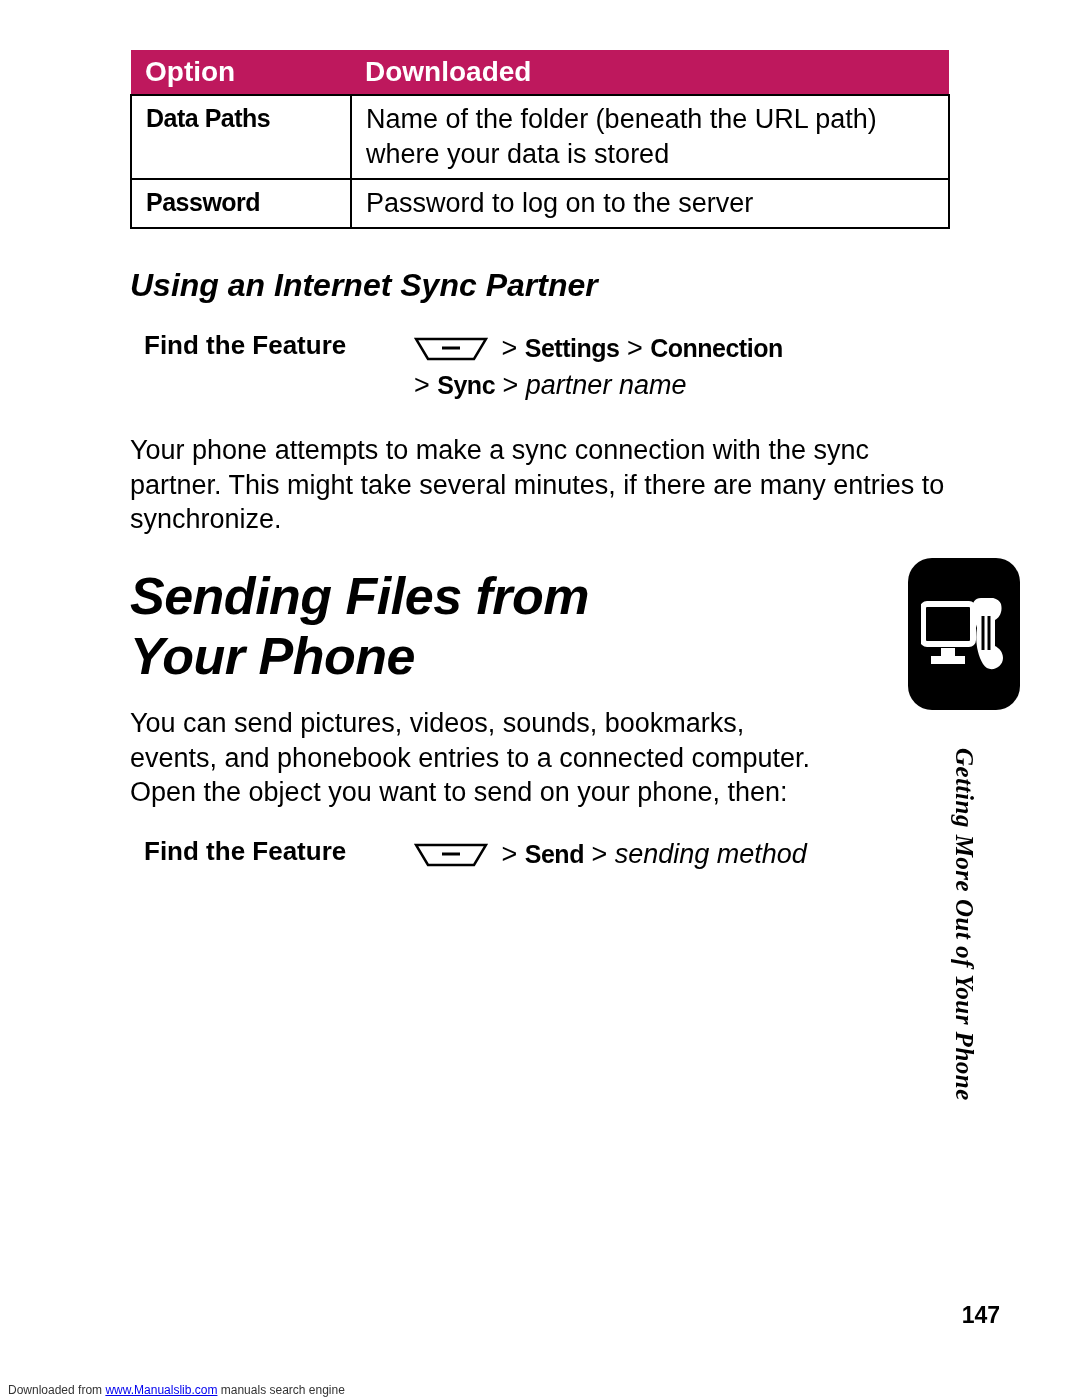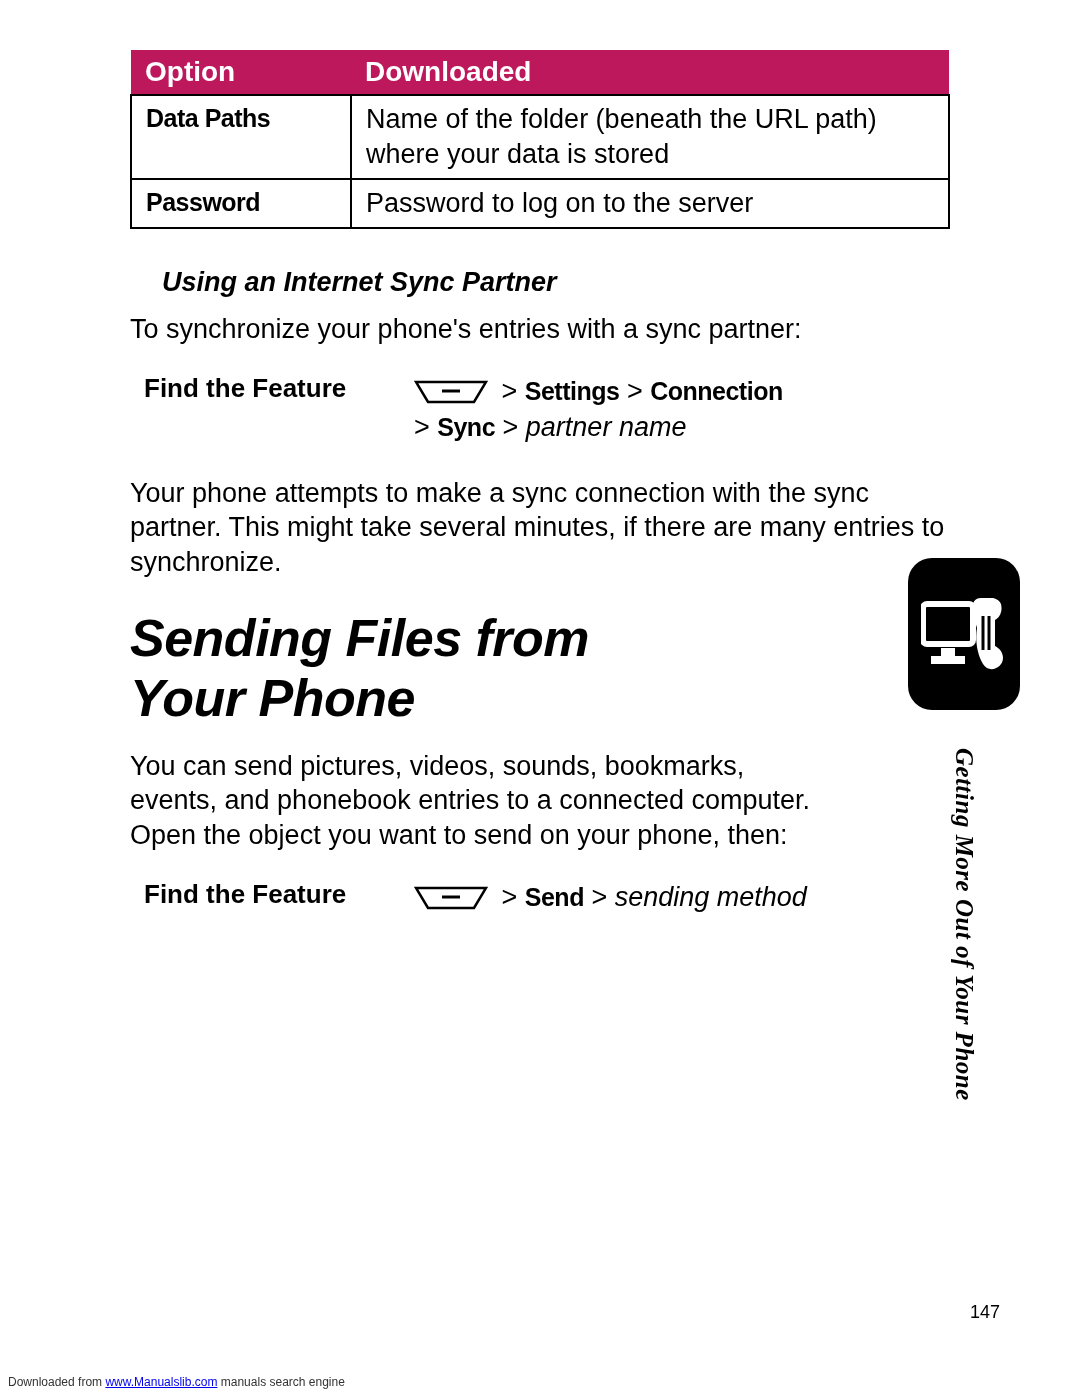--- a/index.html
+++ b/index.html
@@ -39,24 +39,23 @@
       font-weight: 900;
       font-stretch: condensed;
       letter-spacing: -0.5px;
       font-size: 25px;
       width: 220px;
     }
     .subhead {
       font-family: Arial, Helvetica, sans-serif;
       font-weight: bold;
       font-style: italic;
-      font-size: 27px;
+      font-size: 32px;
       margin-top: 38px;
       margin-bottom: 14px;
-      margin-left: 32px;
     }
     .body-p {
       font-size: 27px;
       line-height: 1.28;
       margin-bottom: 22px;
     }
     .body-p .cond {
       font-family: "Arial Black", Arial, sans-serif;
       font-weight: 900;
       letter-spacing: -0.5px;
@@ -126,27 +125,27 @@
       font-family: Georgia, "Times New Roman", serif;
       font-style: italic;
       font-weight: bold;
       font-size: 25px;
       letter-spacing: 0.5px;
     }
     .page-num {
       position: absolute;
       right: 80px;
       top: 1302px;
-      font-weight: normal;
-      font-size: 18px;
+      font-weight: bold;
+      font-size: 23px;
     }
     .footer {
       position: absolute;
       left: 8px;
-      bottom: 8px;
+      bottom: 0;
       font-size: 12px;
       color: #333;
     }
     .footer a { color: #00e; text-decoration: underline; }
   </style>
 </head>
 <body>
 
 <div class="page">
   <table class="options-table">
@@ -162,21 +161,20 @@
         <td>Name of the folder (beneath the URL path) where your data is stored</td>
       </tr>
       <tr>
         <td class="label">Password</td>
         <td>Password to log on to the server</td>
       </tr>
     </tbody>
   </table>
 
   <h3 class="subhead">Using an Internet Sync Partner</h3>
-  <p class="body-p">To synchronize your phone's entries with a sync partner:</p>
 
   <div class="feature-row">
     <div class="feature-label">Find the Feature</div>
     <div class="feature-path">
       <span class="menu-key">
         <svg width="74" height="24" viewBox="0 0 74 24">
           <path d="M2 2 L72 2 L60 22 L14 22 Z" fill="none" stroke="#000" stroke-width="2.5"></path>
           <line x1="28" y1="11" x2="46" y2="11" stroke="#000" stroke-width="3"></line>
         </svg>
       </span><span> &gt; </span><span class="cond">Settings</span><span> &gt; </span><span class="cond">Connection</span><br>

